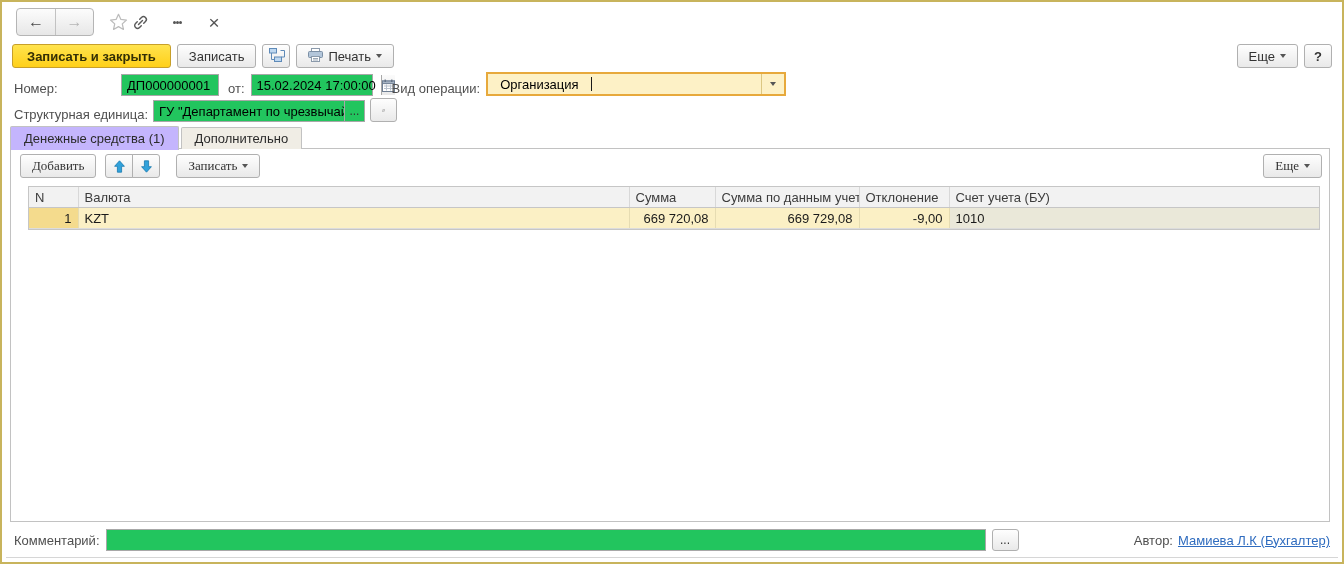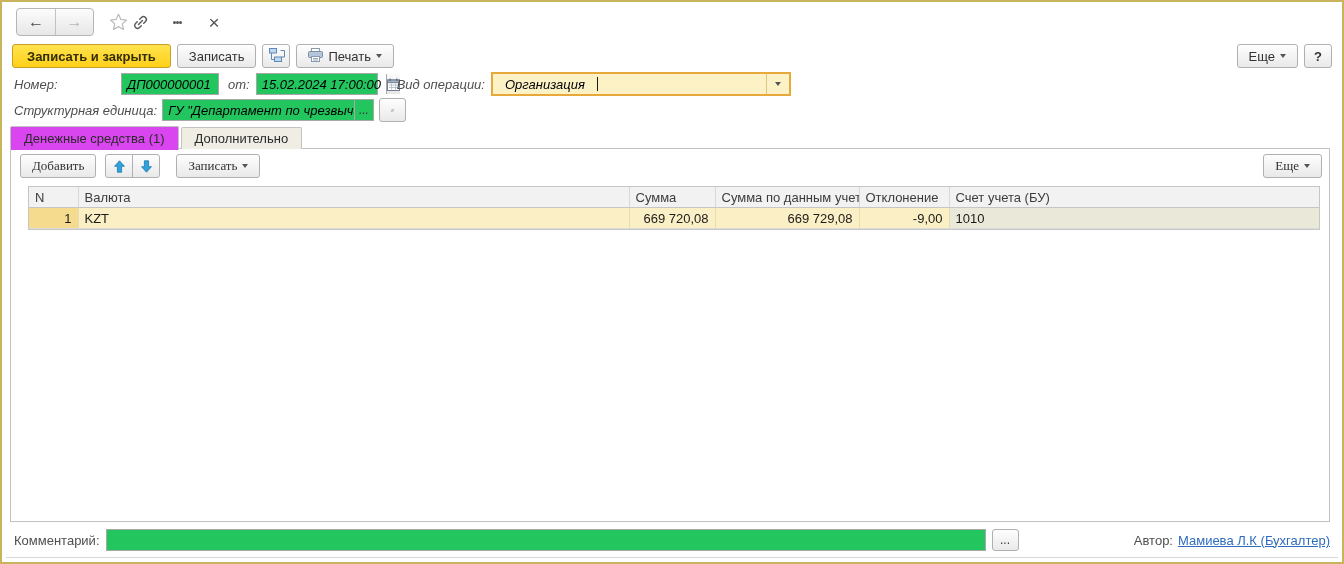--- a/index.html
+++ b/index.html
@@ -32,22 +32,22 @@
   .btn-group { display:inline-flex; }
   .btn-group .btn { border-radius:0; }
   .btn-group .btn:first-child { border-radius:3px 0 0 3px; }
   .btn-group .btn:last-child { border-radius:0 3px 3px 0; margin-left:-1px; }
 
   .cmdbar { position:absolute; top:42px; left:0; right:0; height:28px; display:flex; align-items:flex-start;
             padding:0 10px; gap:6px; box-sizing:border-box; }
   .cmd-spacer { flex:1 1 auto; }
 
   
-  .fieldrow { position:absolute; left:0; right:0; height:24px; display:flex; align-items:center;
-              padding:0 12px; box-sizing:border-box;font-style:italic; }
+  .fieldrow { position:absolute; left:0; right:0; height:24px; display:flex; align-items:flex-end;
+              padding:0 12px; box-sizing:border-box; }
   .row-number { top:70px; }
   .row-unit { top:96px; }
   .flabel { font-size:13px; color:#4f4f4f; white-space:nowrap; }
   .flabel-col { flex:0 0 107px; }
   .tinput { height:22px; box-sizing:border-box; border:1px solid #a8a8a8; background:#22c55e;
             display:flex; align-items:center; font-size:13px; color:#000; }
   .input-number { width:98px; padding:0 5px; }
   .lbl-ot { margin:0 6px 0 9px; }
   .input-date { width:122px; padding:0; }
   .date-text { flex:1 1 auto; padding:0 5px; white-space:nowrap; }
@@ -65,21 +65,21 @@
   .unit-text { flex:1 1 auto; padding:0 5px; white-space:nowrap; overflow:hidden; }
   .unit-dots { width:23px; align-self:stretch; border-left:1px solid #a8a8a8; display:flex;
                align-items:center; justify-content:center; font-size:12px; color:#333; cursor:pointer; }
   .open-btn { margin-left:5px; width:27px; height:24px; }
 
   
   .tabs { position:absolute; top:124px; left:8px; right:12px; height:23px; display:flex;
           align-items:flex-end; gap:2px; z-index:2; }
   .tab { height:21px; display:flex; align-items:center; padding:0 13px; font-size:13px; color:#2b2b2b;
          border:1px solid #c2c2c2; border-bottom:none; background:#f0ede5; border-radius:2px 2px 0 0; cursor:pointer; white-space:nowrap; }
-  .tab.active { background:#d946ef; height:23px; margin-bottom:-1px; }
+  .tab.active { background:#c4b5fd; height:23px; margin-bottom:-1px; }
   .panel { position:absolute; top:146px; left:8px; right:12px; height:374px; border:1px solid #c2c2c2;
            background:#fff; box-sizing:border-box; z-index:1; }
   .tbl-toolbar { display:flex; align-items:center; gap:9px; padding:5px 7px 6px 9px;font-family:Liberation Serif, serif; }
   .arrow-btn { width:28px; padding:0; }
 
   
   .tblwrap { margin:2px 9px 0 17px; border:1px solid #c6c6c6; }
   table { width:100%; border-collapse:collapse; table-layout:fixed; font-size:13px; }
   th { background:#f2f2f2; color:#3c3c3c; font-weight:normal; text-align:left; padding:2px 6px;
        border-right:1px solid #d8d8d8; border-bottom:1px solid #c6c6c6; height:16px;

